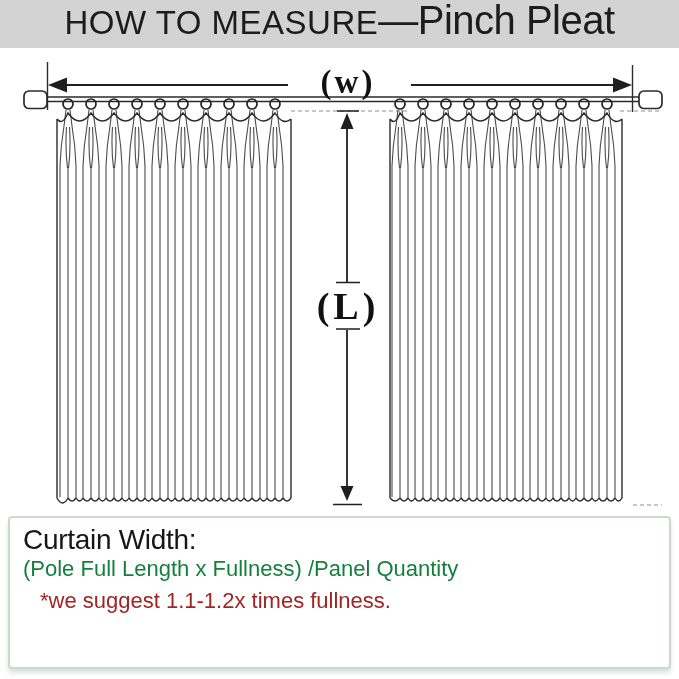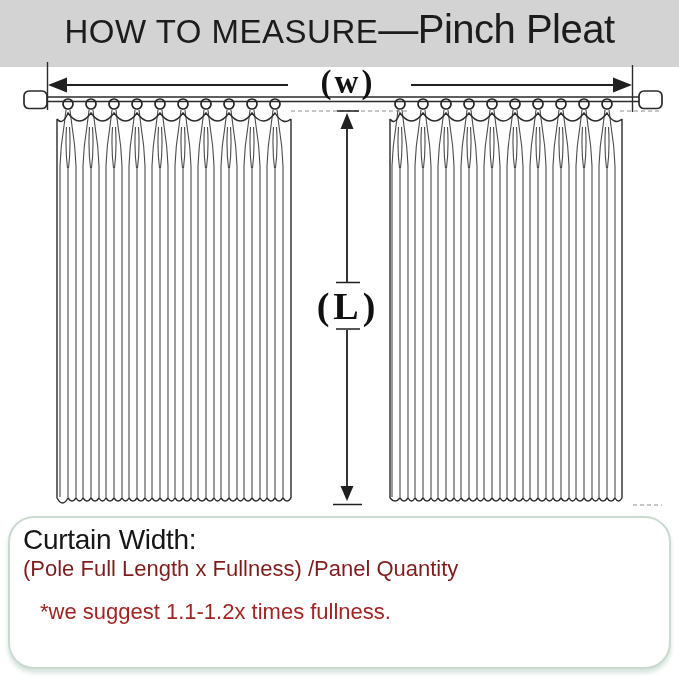--- a/index.html
+++ b/index.html
@@ -1,21 +1,21 @@
 <!DOCTYPE html>
 <html><head>
 <meta charset="utf-8">
 <style>
   html,body{margin:0;padding:0;}
   body{
     width:679px;height:679px;position:relative;background:#ffffff;
     font-family:"Liberation Sans", sans-serif;overflow:hidden;
   }
   .header{
-    position:absolute;left:0;top:0;width:679px;height:67px;
+    position:absolute;left:0;top:0;width:679px;height:48px;
     background:var(--header-bg,#d3d3d3);
     display:flex;align-items:center;justify-content:center;
   }
   .header .titleline{line-height:57px;white-space:nowrap;color:#1c1c1c;}
   .title-part1{font-size:33px;letter-spacing:.5px;font-weight:400;}
   .title-part2{font-size:40px;letter-spacing:-.5px;font-weight:400;}
   svg.diagram{position:absolute;left:0;top:0;}
   .rodline{stroke:#2b2b2b;stroke-width:1.6;fill:none;}
   .finial{fill:#ffffff;stroke:#2b2b2b;stroke-width:1.7;}
   .tick{stroke:#2b2b2b;stroke-width:1.4;fill:none;}
@@ -26,27 +26,27 @@
   .stick{stroke:#1f1f1f;stroke-width:1.5;fill:none;}
   .fold{fill:none;stroke:#4a4a4a;stroke-width:1.1;}
   .outline{fill:none;stroke:#2b2b2b;stroke-width:1.4;}
   .ring{fill:none;stroke:#222222;stroke-width:1.7;}
   .measure-label{
     font-family:"Liberation Serif", serif;font-weight:bold;fill:#111111;
   }
   .info-box{
     position:absolute;left:8px;top:516px;width:663px;height:153px;
     box-sizing:border-box;background:#ffffff;
-    border:2px solid var(--box-border,#cadacf);border-radius:26px;
+    border:2px solid var(--box-border,#cadacf);border-radius:4px;
     box-shadow:0 4px 4px rgba(165,195,180,.45);
     padding:6px 12px 0 13px;
   }
   .ib-heading{font-size:28px;color:#161616;line-height:1.16;letter-spacing:-.3px;}
-  .ib-body{font-size:22px;color:#7f1d1d;line-height:1.15;}
-  .ib-note{font-size:22px;color:var(--note-red,#a12522);margin:18px 0 3px 17px;line-height:1.1;}
+  .ib-body{font-size:22px;color:#15803d;line-height:1.15;}
+  .ib-note{font-size:22px;color:var(--note-red,#a12522);margin:7px 0 3px 17px;line-height:1.1;}
 </style>
 </head>
 <body style="--header-bg: #d3d3d3; --note-red: #a12522; --box-border: #cadacf;">
 
 <div class="header">
   <div class="titleline"><span class="title-part1">HOW TO MEASURE</span><span class="title-part2">—Pinch Pleat</span></div>
 </div>
 
 <svg class="diagram" width="679" height="679" viewBox="0 0 679 679" xmlns="http://www.w3.org/2000/svg">
 

